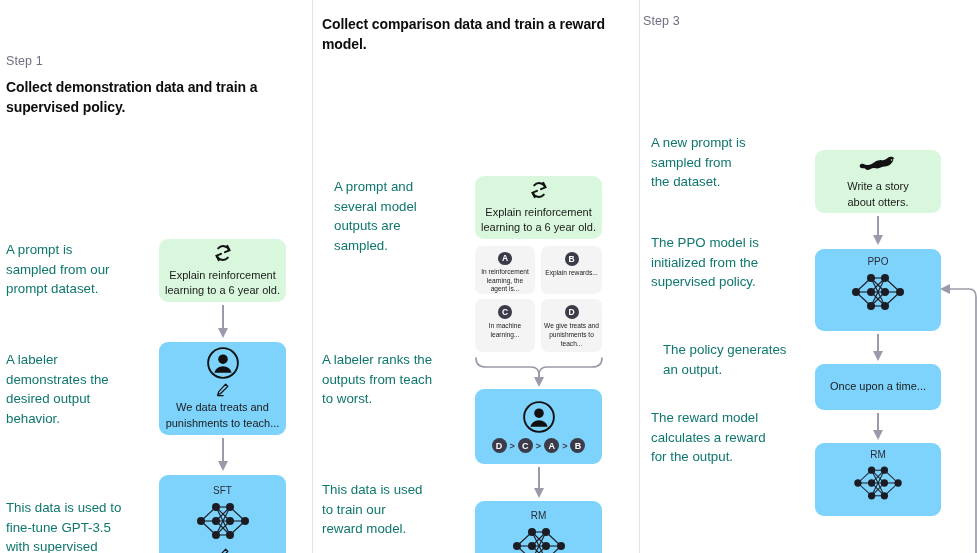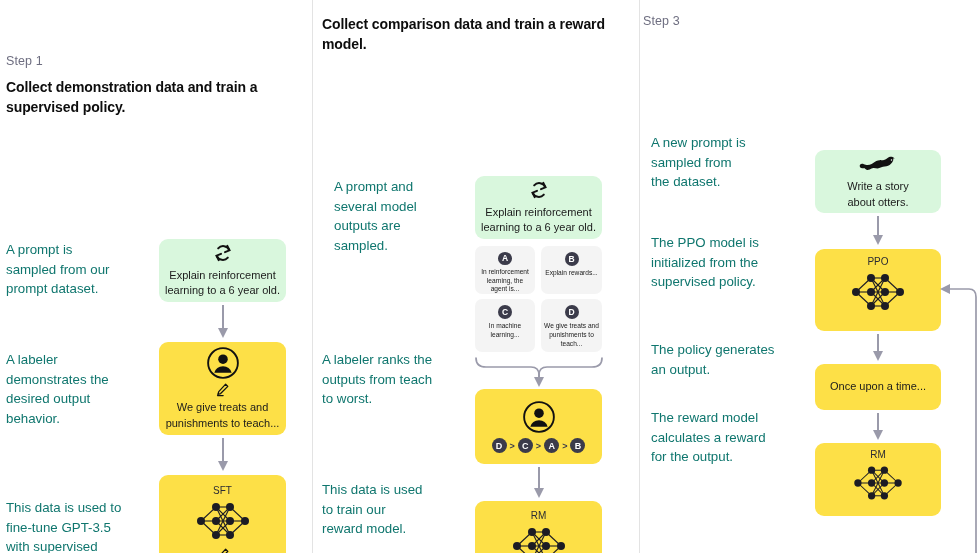--- a/index.html
+++ b/index.html
@@ -37,21 +37,21 @@
   .rows { position: relative; margin-top: 18px; }
 
   .caption {
     position: absolute; font-size: 13.3px; line-height: 1.47;
     color: #0f766e; white-space: pre-line;
   }
 
   .card {
     position: absolute;
     border-radius: 9px;
-    background: #fde047;
+    background: #7dd3fc;
     display: flex; flex-direction: column;
     align-items: center; justify-content: center;
   }
   .card.green { background: #d9f7dd; }
   .card-text {
     font-size: 11px; line-height: 1.38; text-align: center;
     color: #1b1b1b; white-space: pre-line;
   }
   .card-title { font-size: 10px; color: #2b2b33; margin-bottom: 2px; }
 
@@ -125,21 +125,21 @@
             <circle cx="20" cy="15.5" r="5.6" fill="#111"></circle>
             <path d="M9.8 31.5a10.6 10.6 0 0 1 20.4 0z" fill="#111"></path>
           </svg>
         </span>
         <span style="margin-top:2px;">
           <svg width="15" height="15" viewBox="0 0 24 24" fill="none" stroke="#111" stroke-width="2" stroke-linecap="round" stroke-linejoin="round">
             <path d="M17 3.5 20.5 7 9 18.5 4.5 20 6 15.5z"></path>
               <path d="M4 21.6h9"></path>
           </svg>
         </span>
-        <div class="card-text" style="margin-top:3px;">We give treats and
+        <div class="card-text" style="margin-top:3px;">We data treats and
 punishments to teach...</div>
       </div>
 
       <svg class="arrow" style="left:216px; top:303px;" width="14" height="34">
         <line x1="7" y1="0" x2="7" y2="24" stroke="#9a9aaa" stroke-width="2"></line>
         <polygon points="7,33 2,23 12,23" fill="#9a9aaa"></polygon>
       </svg>
 
       <div class="card" style="left:159px; top:340px; width:127px; height:127px; justify-content:flex-start; padding-top:10px;">
         <div class="card-title">SFT</div>
@@ -327,21 +327,21 @@
   <div class="column col3">
     <div class="step-label">Step 3</div>
 
     <div class="rows">
       <div class="caption" style="left:12px; top:87px;">A new prompt is
 sampled from
 the dataset.</div>
       <div class="caption" style="left:12px; top:187px;">The PPO model is
 initialized from the
 supervised policy.</div>
-      <div class="caption" style="left:12px; top:294px;">The policy generates
+      <div class="caption" style="left:24px; top:294px;">The policy generates
 an output.</div>
       <div class="caption" style="left:12px; top:362px;">The reward model
 calculates a reward
 for the output.</div>
 
       <div class="card green" style="left:176px; top:104px; width:126px; height:63px;">
         <span>
           <svg width="40" height="20" viewBox="0 0 48 24">
             <path d="M44 6.5c-1.6-2-4.3-2.6-6.6-1.7-2.1.8-3.3 2.6-5.4 3.4-2.6 1-5.4.3-8 .9-2.9.6-5.1 2.6-7.6 4-2.2 1.2-4.9 1.6-7.3 1-1.5-.4-2.9-1.3-4.4-1.2-1.2.1-2.3.9-2.6 2-.3 1.3.6 2.6 1.8 3.1 1.3.6 2.8.4 4.2.2 1 1.6 3 2.4 4.8 2 1.6-.4 2.9-1.6 4.5-2 2.4-.6 4.9.6 7.3.2 1.2-.2 2.2-.8 3.3-1.2 2.6-1 5.5-.9 8.1-1.9 2.6-1 4.8-3.1 5.8-5.7.5-1.1.7-2.4.1-3.1z" fill="#111"></path>
             <circle cx="40.2" cy="8.4" r="0.9" fill="#fff"></circle>

